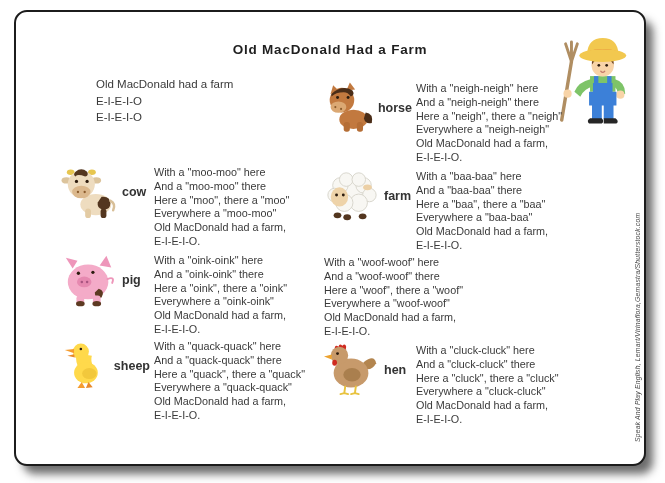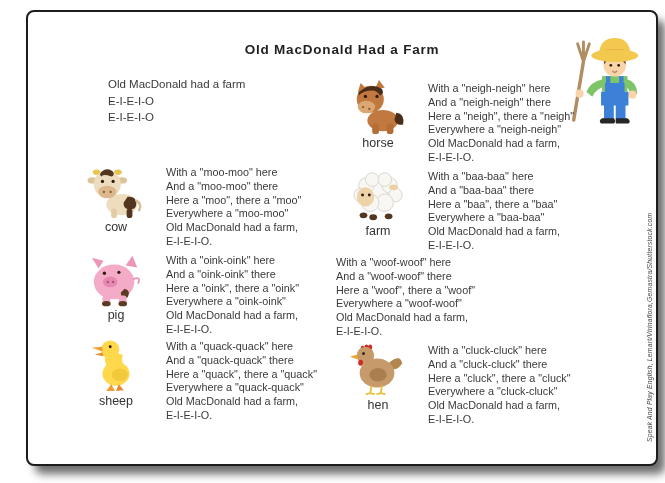--- a/index.html
+++ b/index.html
@@ -2,40 +2,39 @@
 <html><head>
 <meta charset="utf-8">
 <style>
   html,body { margin:0; padding:0; background:#ffffff; }
   .stage {
     position:relative; width:665px; height:483px; overflow:hidden;
     background:#ffffff; font-family:"Liberation Sans", sans-serif;
   }
   .sheet {
     position:absolute; left:14px; top:10px; width:628px; height:452px;
-    background:#ffffff; border:2px solid #1c1c1c; border-radius:8px;
+    background:#ffffff; border:2px solid #1c1c1c; border-radius:13px;
     box-shadow:8px 9px 9px -1px rgba(60,60,60,0.75);
-    margin-left:12px;
   }
   .title {
     position:absolute; top:30px; left:0; width:100%; text-align:center;
     font-weight:bold; font-size:13.5px; letter-spacing:0.8px; color:#1f1f1f;
   }
   .intro {
     position:absolute; left:80px; top:64px; font-size:11.5px; line-height:16.5px;
     color:#3a3a3a; white-space:nowrap;
   }
   .blank-box {
     display:inline-block; width:48px; height:14px; border:1.6px solid #222;
     border-radius:7px; vertical-align:middle; margin-left:6px; background:#fff;
   }
   .verse-row { position:absolute; display:flex; align-items:flex-start; }
   .verse-row.left  { left:42px; }
   .verse-row.right { left:304px; }
-  .figure-col { width:92px; display:flex; flex-direction:column; align-items:center; }
+  .figure-col { width:92px; display:flex; flex-direction:row; align-items:center;font-weight:bold; }
   .animal { display:block; }
   .animal-label { font-size:12.5px; color:#333; margin-top:0px; }
   .lyrics { margin-left:4px; margin-top:2px; font-size:10.8px; line-height:13.8px; color:#3a3a3a; }
   .lyric-line { white-space:nowrap; }
   .farmer { position:absolute; left:532px; top:20px; }
   .credit {
     position:absolute; right:3px; top:180px; height:250px;
     writing-mode:vertical-rl; transform:rotate(180deg);
     font-size:6.8px; font-style:italic; color:#4a4a4a; letter-spacing:0.2px;
     white-space:nowrap;

